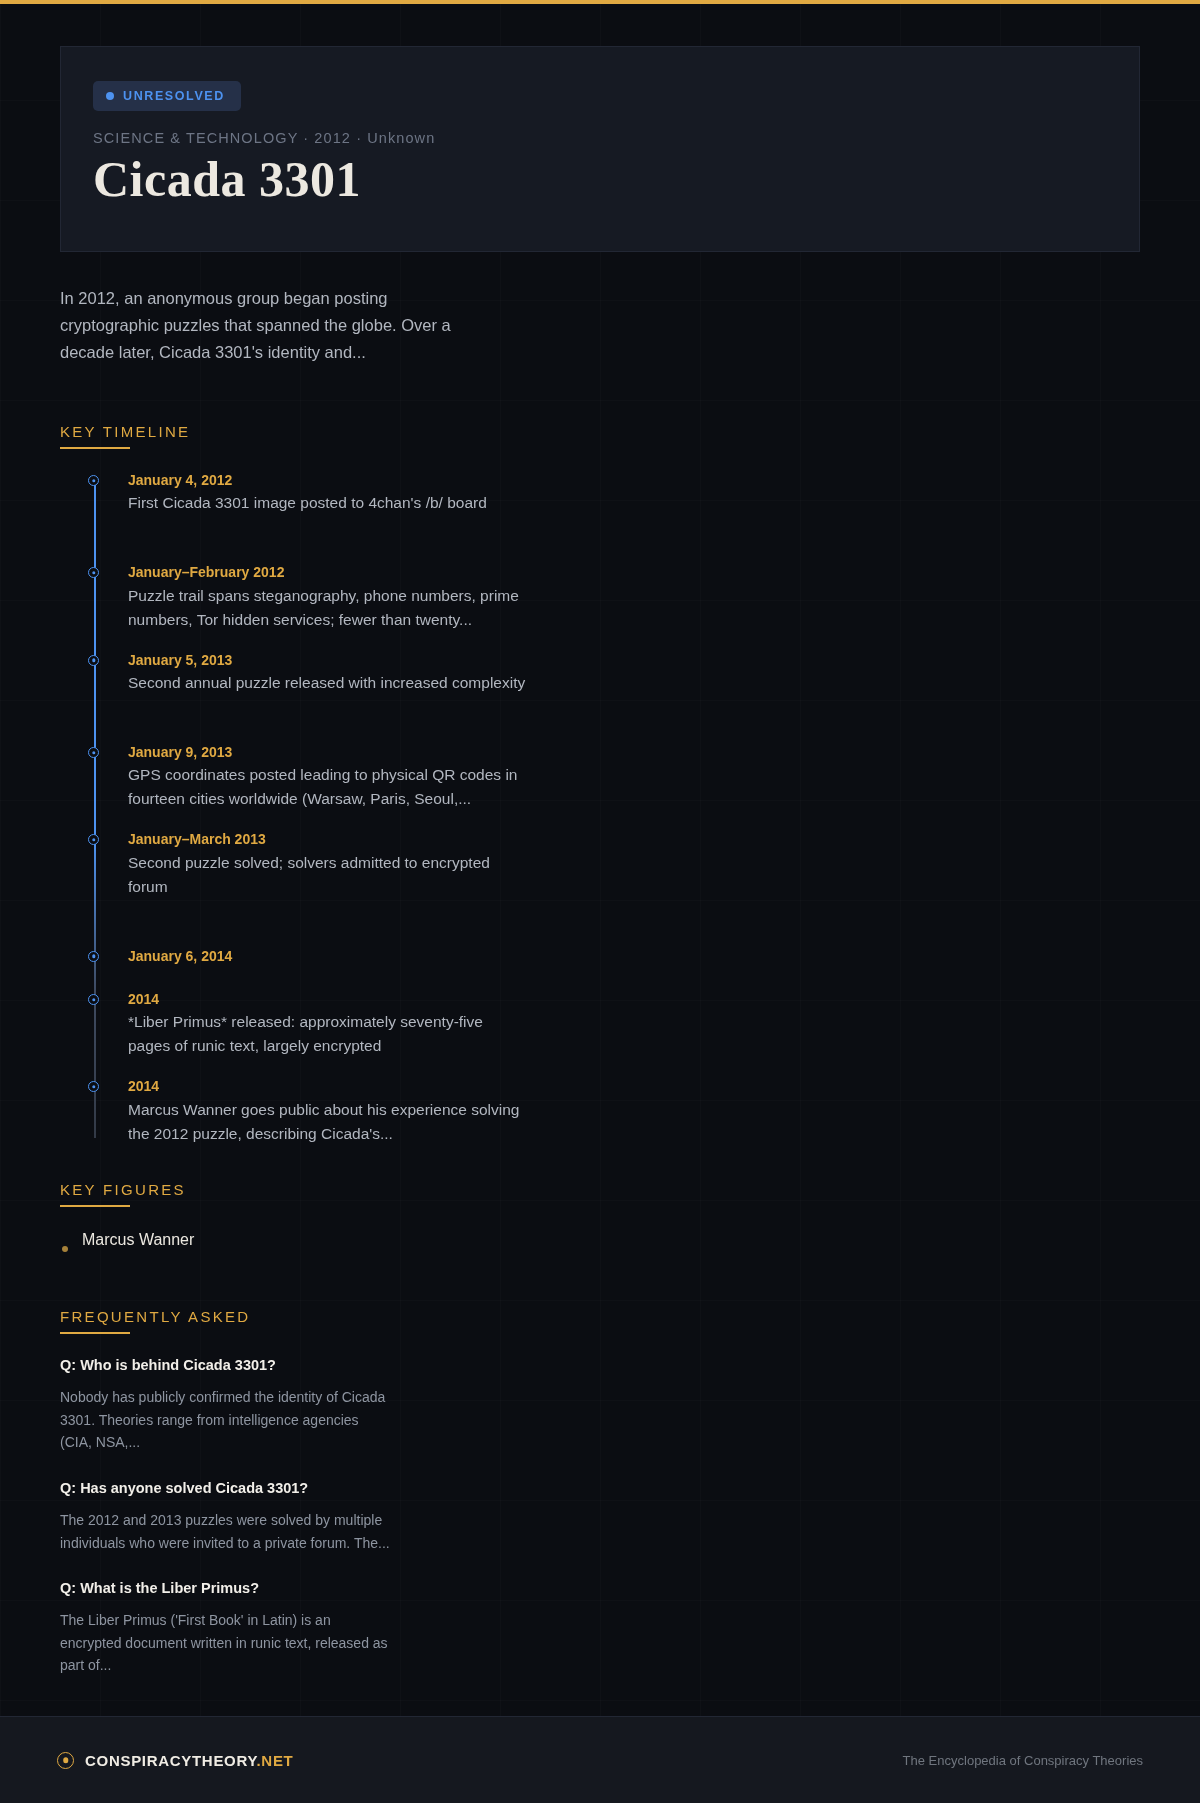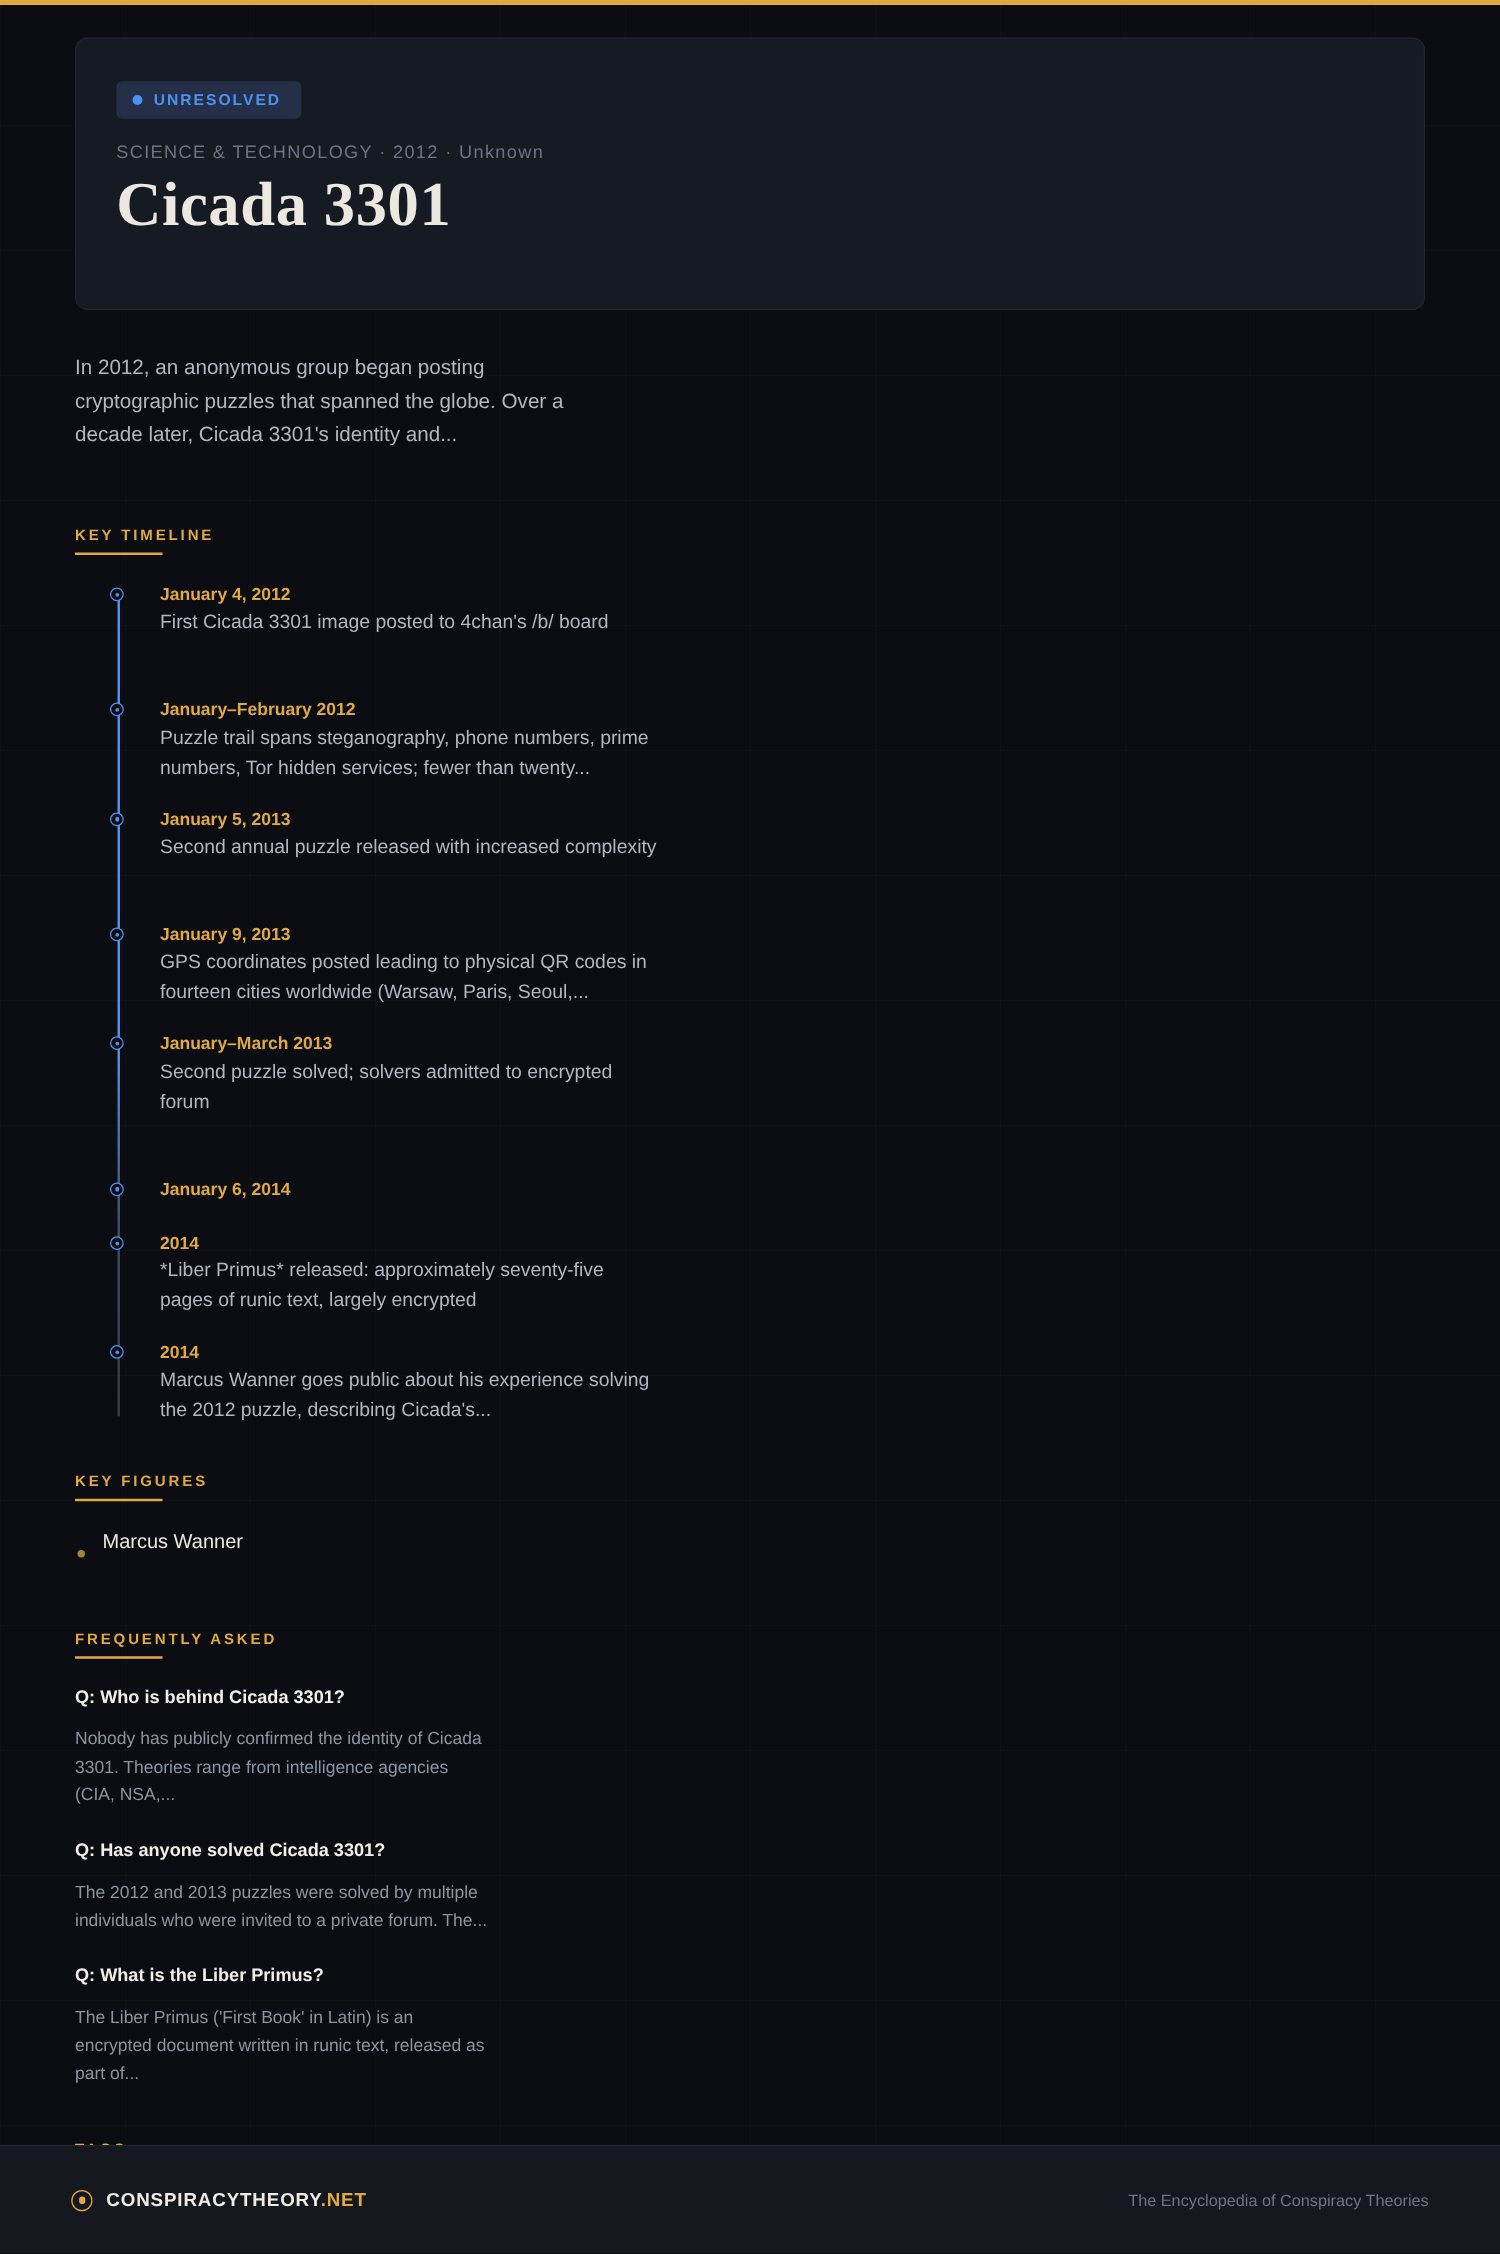--- a/index.html
+++ b/index.html
@@ -34,25 +34,25 @@
   }
 
   .content {
     position: absolute;
     top: 4px; left: 0;
     width: 1200px;
   }
 
   
   .hero {
-    margin: 26px 60px 0 60px;
+    margin: 42px 60px 0 60px;
     background: #161a23;
     border: 1px solid #222734;
-    border-radius: 10px;
-    padding: 34px 32px 52px 32px;
+    border-radius: 0;
+    padding: 34px 32px 40px 32px;
     min-height: 182px;
   }
 
   .status-badge {
     display: inline-flex;
     align-items: center;
     gap: 9px;
     background: #253048;
     border-radius: 5px;
     padding: 8px 16px 8px 13px;
@@ -94,22 +94,22 @@
     color: #b2b7c0;
     font-size: 16.5px;
     line-height: 1.65;
   }
 
   
   .section-head {
     margin: 0 0 0 60px;
     display: inline-block;
     color: #e0a942;
-    font-size: 12px;
-    font-weight: bold;
+    font-size: 15px;
+    font-weight: normal;
     letter-spacing: 2.3px;
     padding-bottom: 9px;
     position: relative;
   }
   .section-head::after {
     content: "";
     position: absolute;
     left: 0; bottom: 0;
     width: 70px; height: 2px;
     background: #e0a942;

